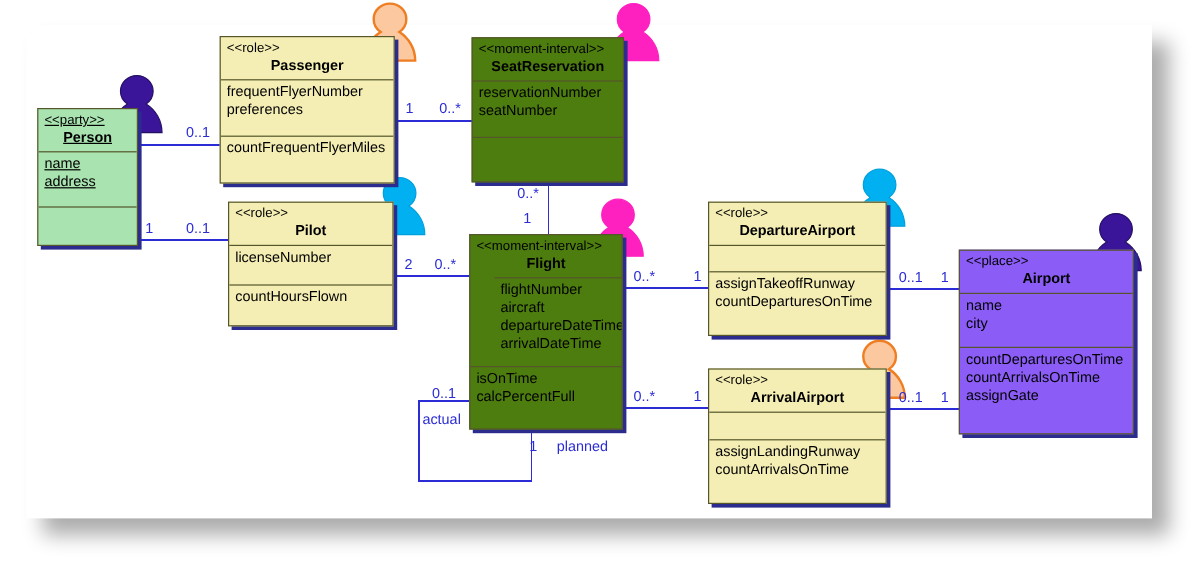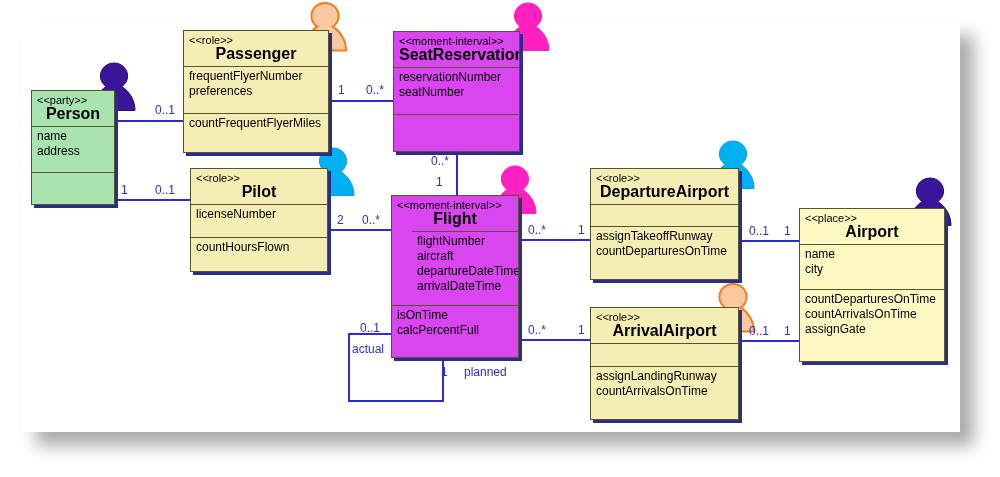--- a/index.html
+++ b/index.html
@@ -68,38 +68,38 @@
   .uml .stereo {
     text-align: left;
     font-size: 11px;
     color: #000000;
     line-height: 13px;
     white-space: nowrap;
     overflow: hidden;
   }
   .uml .cname {
     text-align: center;
-    font-size: 16px;
+    font-size: 12px;
     font-weight: bold;
     color: #000000;
     line-height: 14px;
     white-space: nowrap;
   }
   .uml .member {
     font-size: 12px;
     color: #000000;
     line-height: 15px;
     white-space: nowrap;
   }
 
   
   .c-party  { background: #a8e3b0; }
-  .c-place  { background: #fef9c3; }
+  .c-place  { background: #8b5cf6; }
   .c-role   { background: #f5eeb4; }
-  .c-moment { background: #d946ef; }
+  .c-moment { background: #4d7c0f; }
 
   .seg.head { padding-top: 3px; }
 
   
   .lbl {
     position: absolute;
     font-size: 12px;
     color: #2b2cd6;
     line-height: 13px;
     white-space: nowrap;
@@ -172,21 +172,21 @@
 
     <g transform="translate(733,310) scale(1.0)">
       <use href="#pawn" fill="#fbc8a0" stroke="#ef7d21" stroke-width="2"></use>
     </g>
 
     <g transform="translate(930,204) scale(1.0)">
       <use href="#pawn" fill="#3a1499" stroke="#241064" stroke-width="1"></use>
     </g>
   </svg>
 
-  <div class="uml c-party" style="left:31px; top:90px; width:84px; height:115px;">
+  <div class="uml c-party" style="left:31px; top:90px; width:84px; height:115px;text-decoration:underline;">
     <div class="seg head" style="height:35px;">
       <div class="stereo">&lt;&lt;party&gt;&gt;</div>
       <div class="cname">Person</div>
     </div>
     <div class="seg" style="height:46px;">
       <div class="member">name</div>
       <div class="member">address</div>
     </div>
     <div class="seg" style="height:32px;"></div>
   </div>

